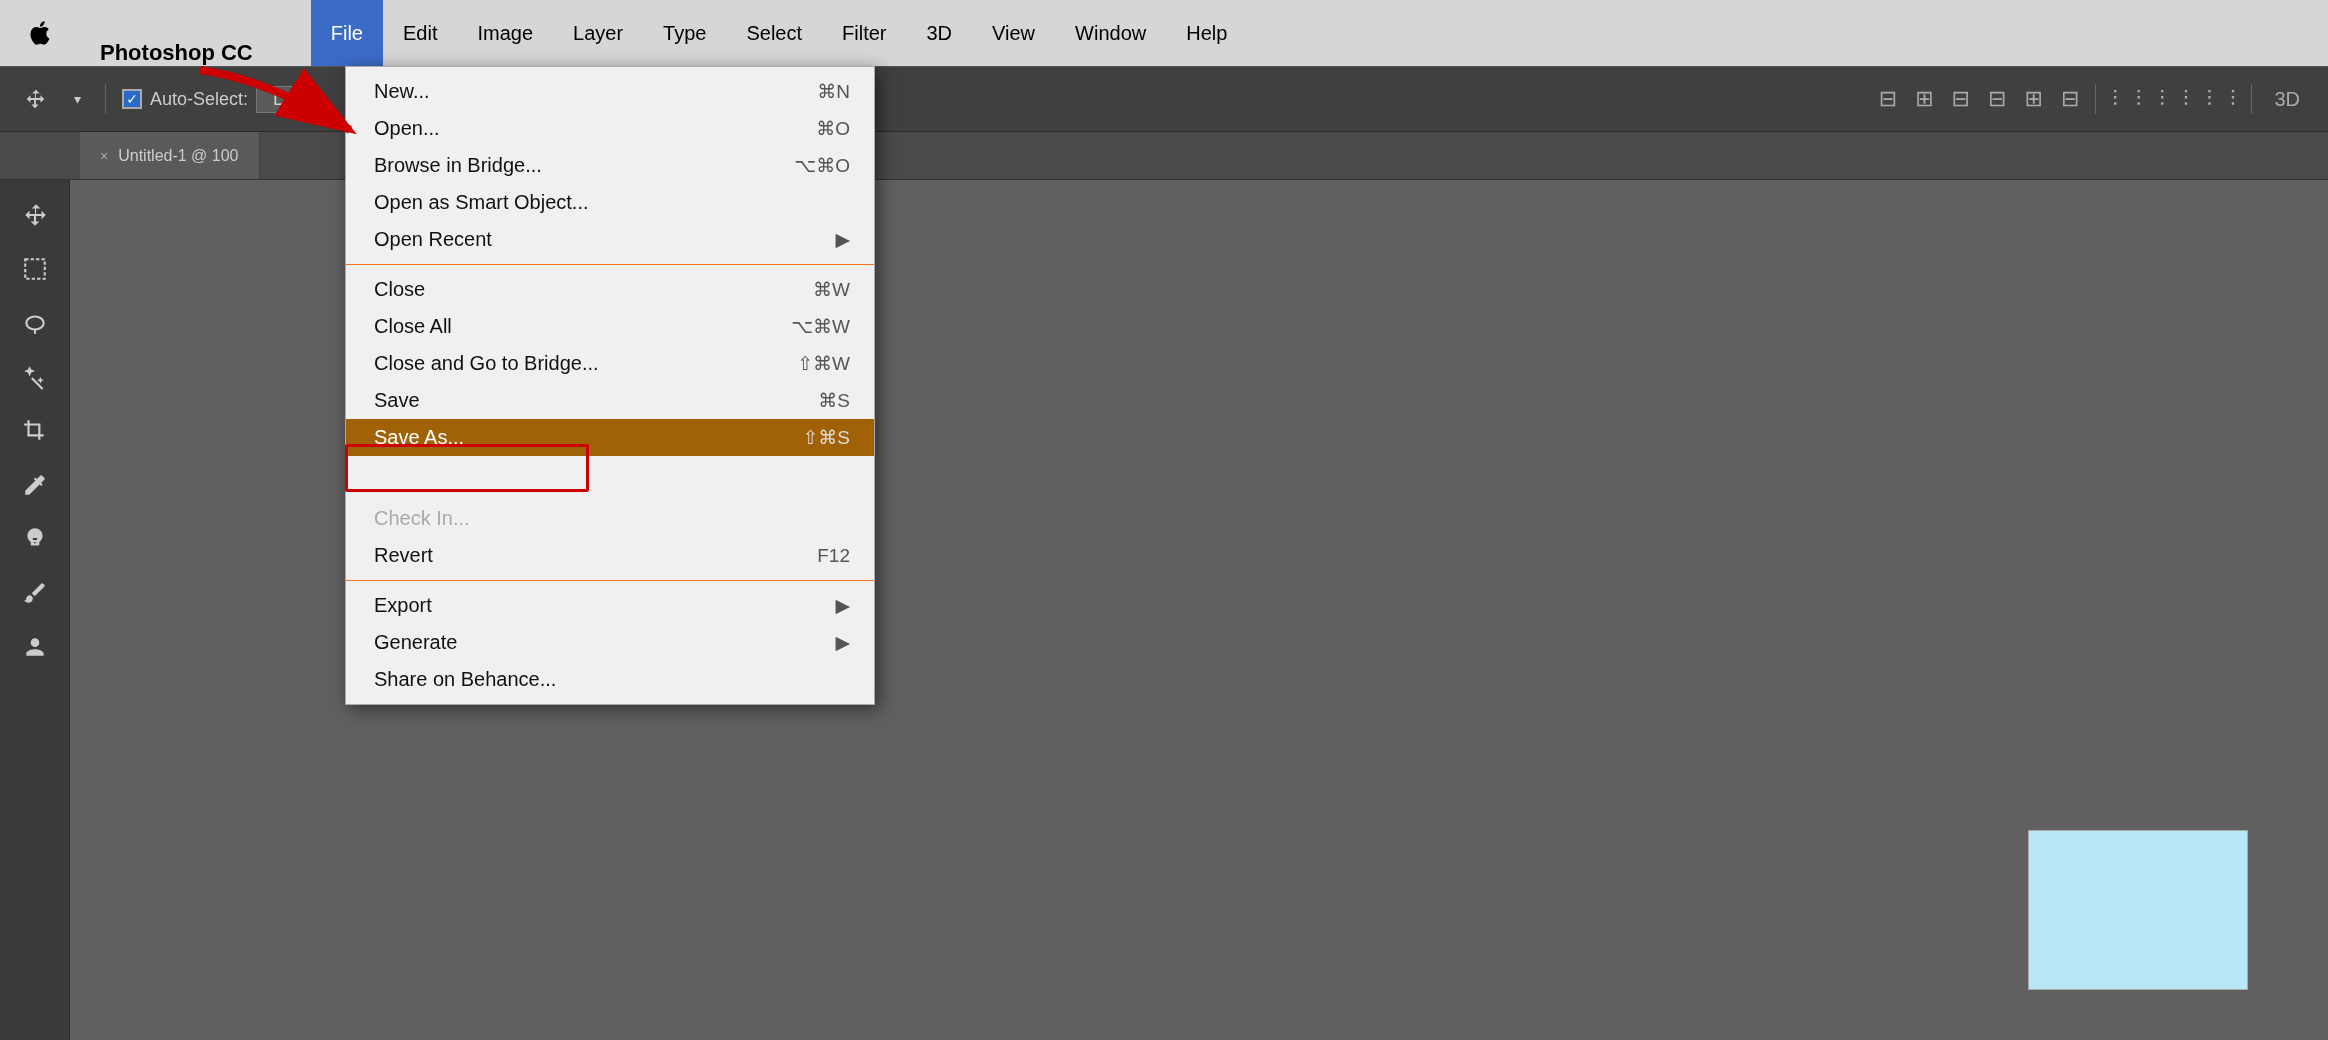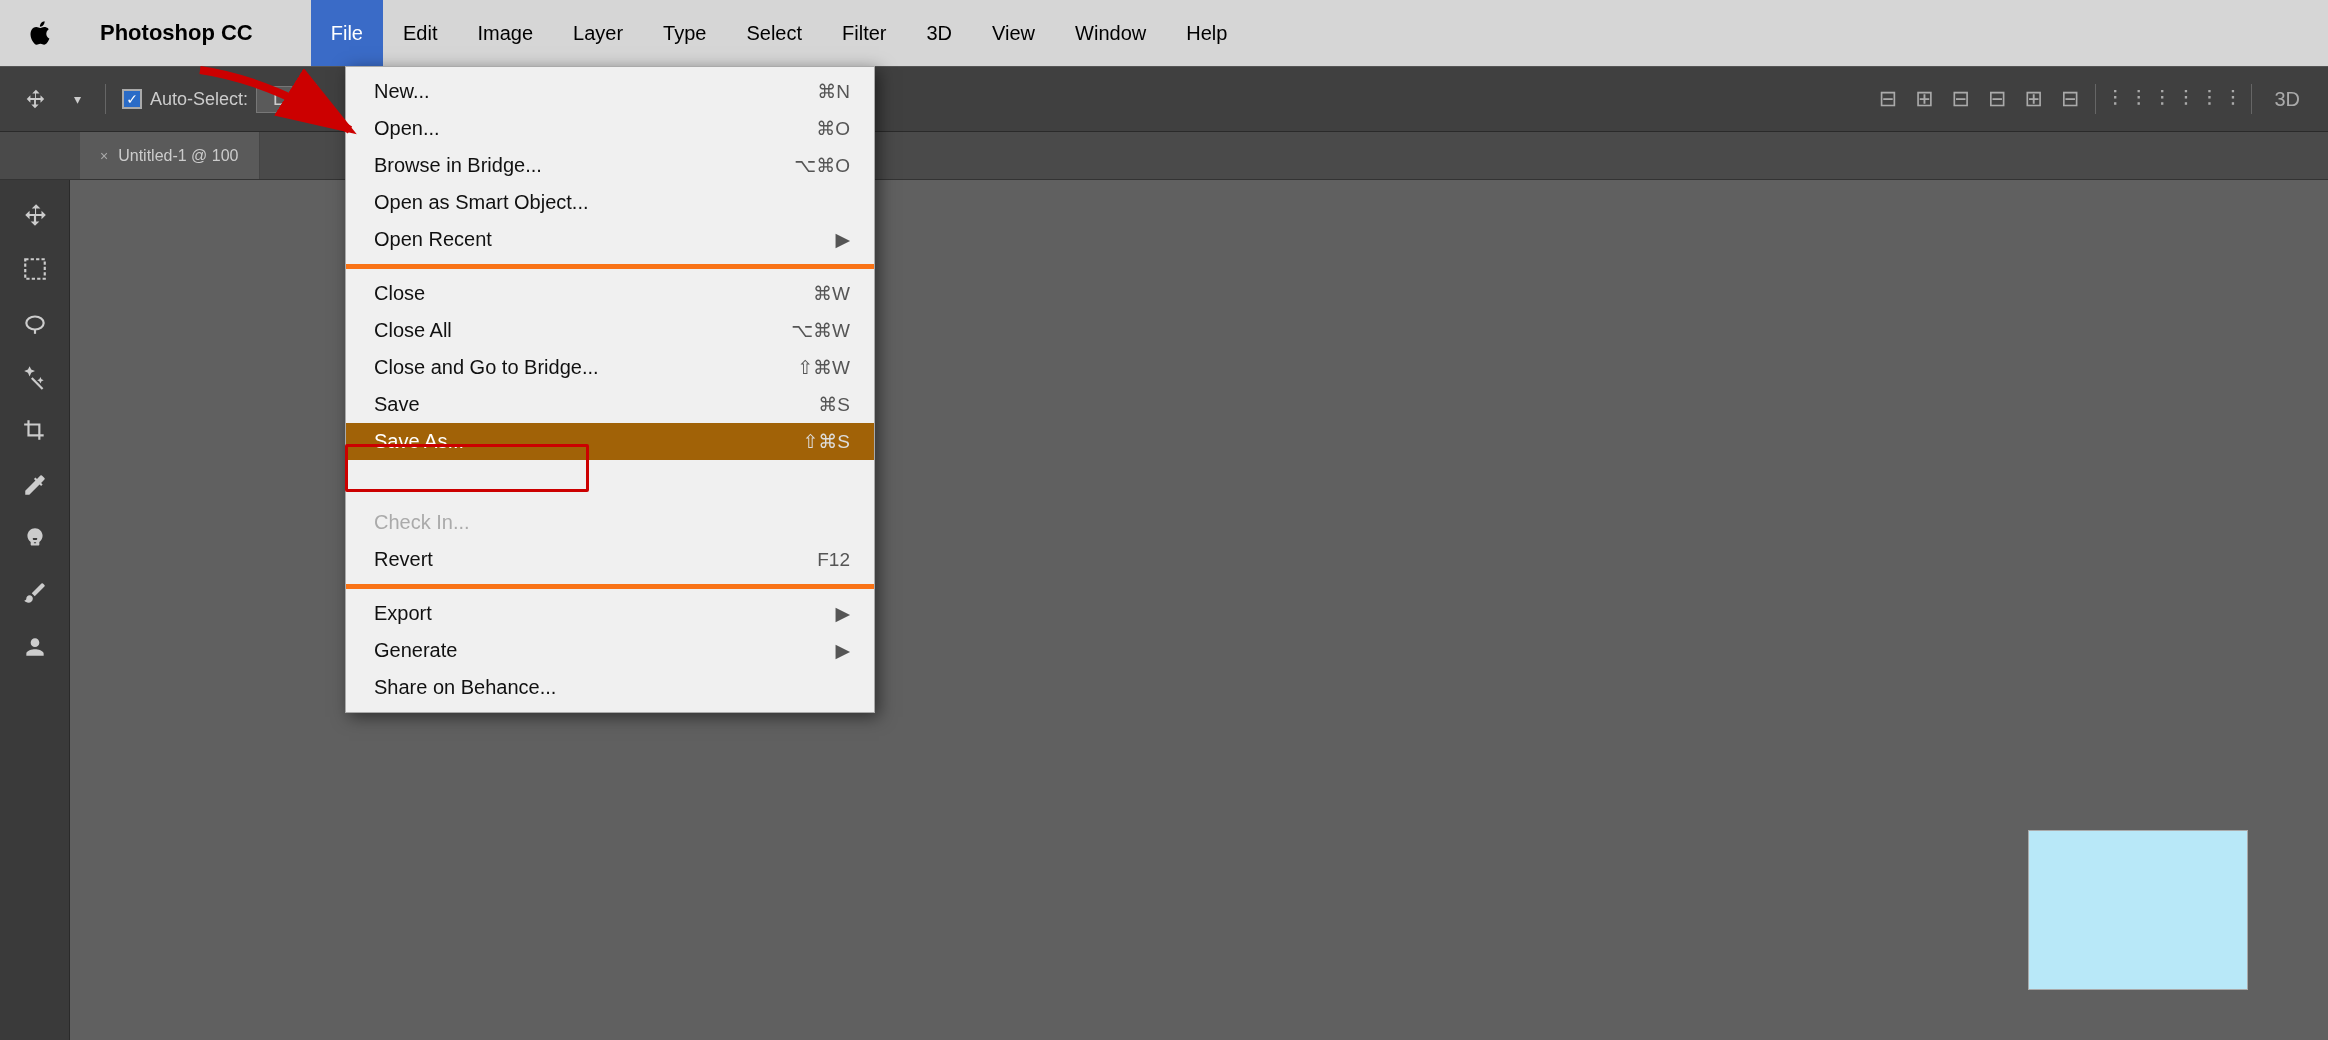--- a/index.html
+++ b/index.html
@@ -11,21 +11,21 @@
       overflow: hidden;
       position: relative;
     }
 
     
     .menu-bar {
       width: 100%;
       height: 66px;
       background: #d6d6d6;
       display: flex;
-      align-items: center;
+      align-items: flex-end;
       padding: 0 0;
       position: relative;
       z-index: 100;
     }
 
     .apple-logo {
       width: 80px;
       display: flex;
       align-items: center;
       justify-content: center;
@@ -235,21 +235,21 @@
       width: 530px;
       background: #f0f0f0;
       border: 1px solid #aaa;
       box-shadow: 4px 4px 16px rgba(0,0,0,0.5);
       pointer-events: all;
       font-size: 20px;
     }
 
     .dropdown-section {
       padding: 6px 0;
-      border-bottom: 5px solid #f97316;
+      border-bottom: 1px solid #f97316;
     }
 
     .dropdown-section:last-child {
       border-bottom: none;
     }
 
     .dropdown-item {
       display: flex;
       align-items: center;
       justify-content: space-between;

